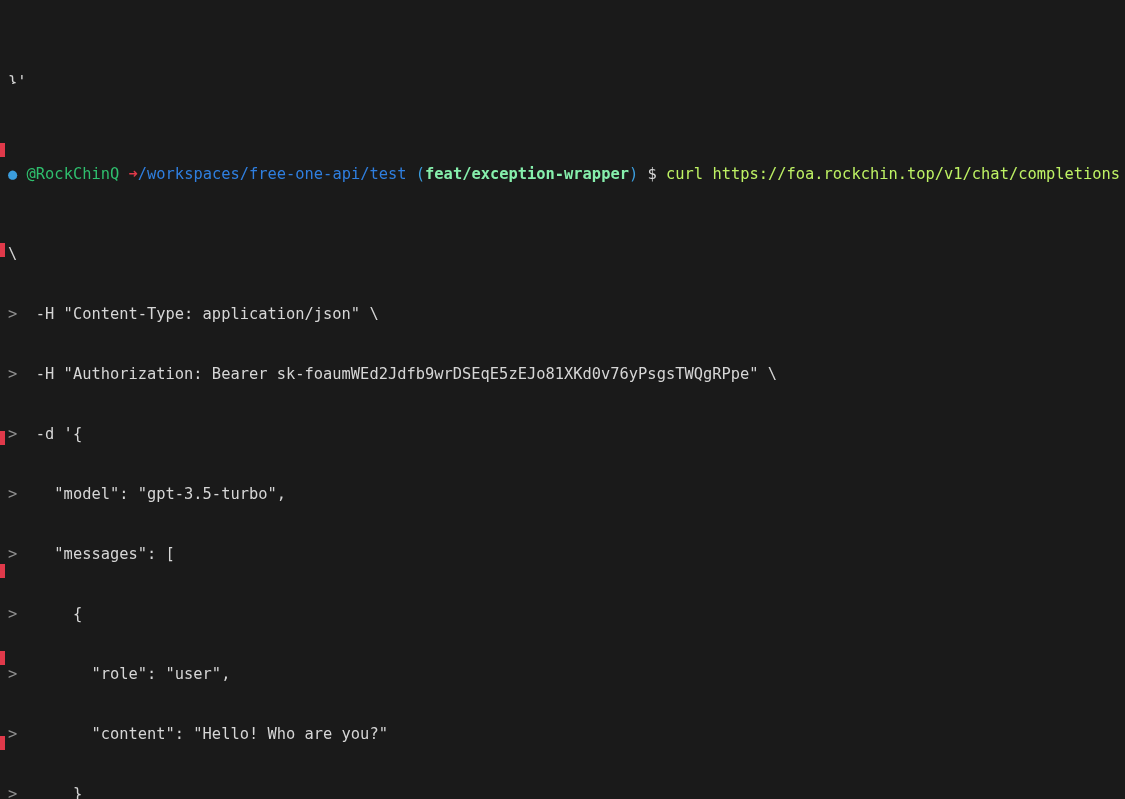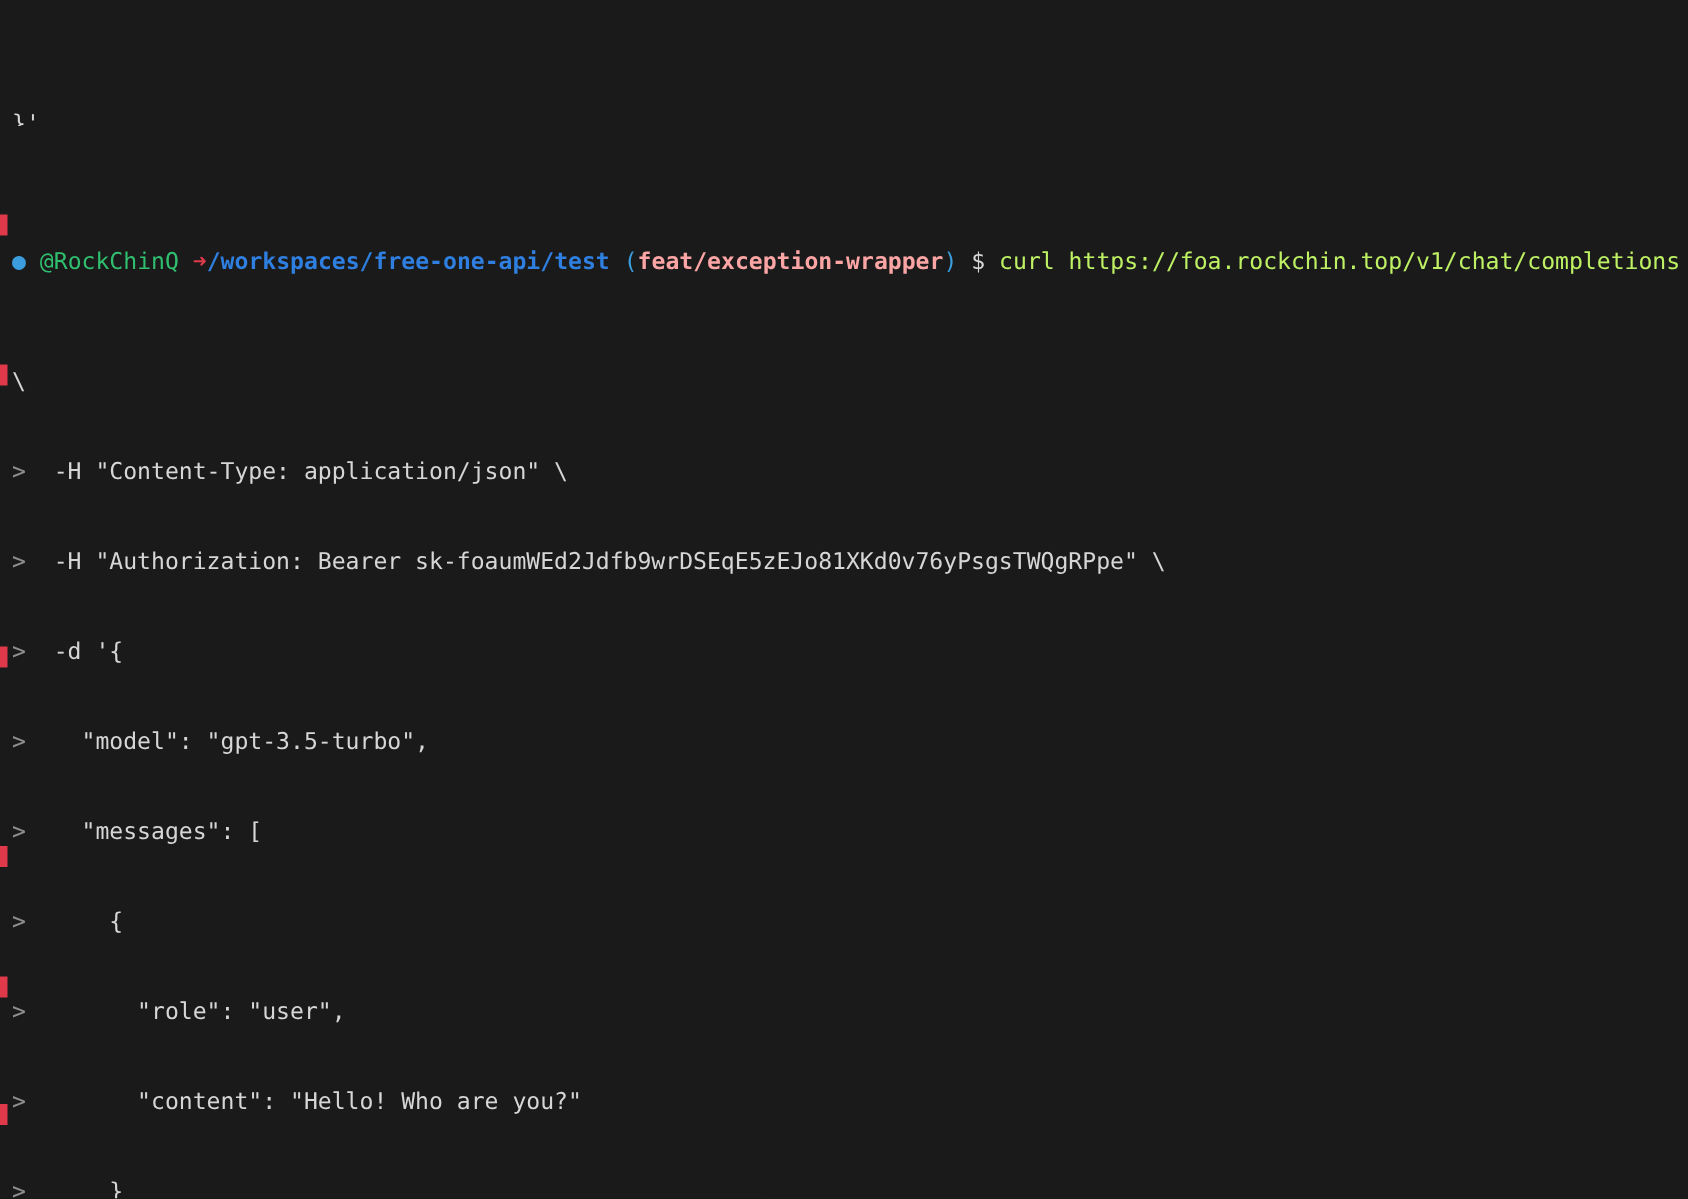--- a/index.html
+++ b/index.html
@@ -52,23 +52,23 @@
     height: 12px;
     overflow: hidden;
     line-height: 20px;
     margin-top: -8px;
   }
 
   
   .dot-on   { color: #3b9ddd; }
   .user     { color: #2fbf6e; }
   .arrow    { color: #e0394a; font-weight: bold; }
-  .path     { color: #2f7fe0; font-weight: bold; }
+  .path     { color: #2f7fe0; font-weight: normal; }
   .paren    { color: #3b9ddd; }
-  .branch   { color: #fca5a5; font-weight: bold; }
+  .branch   { color: #86efac; font-weight: bold; }
   .dollar   { color: #d6d6d6; }
   .cmd      { color: #bef264; }
   .cont     { color: #8f8f8f; }
   .plain    { color: #d6d6d6; }
 </style>
 </head>
 <body>
 
 <div id="terminal">
 

